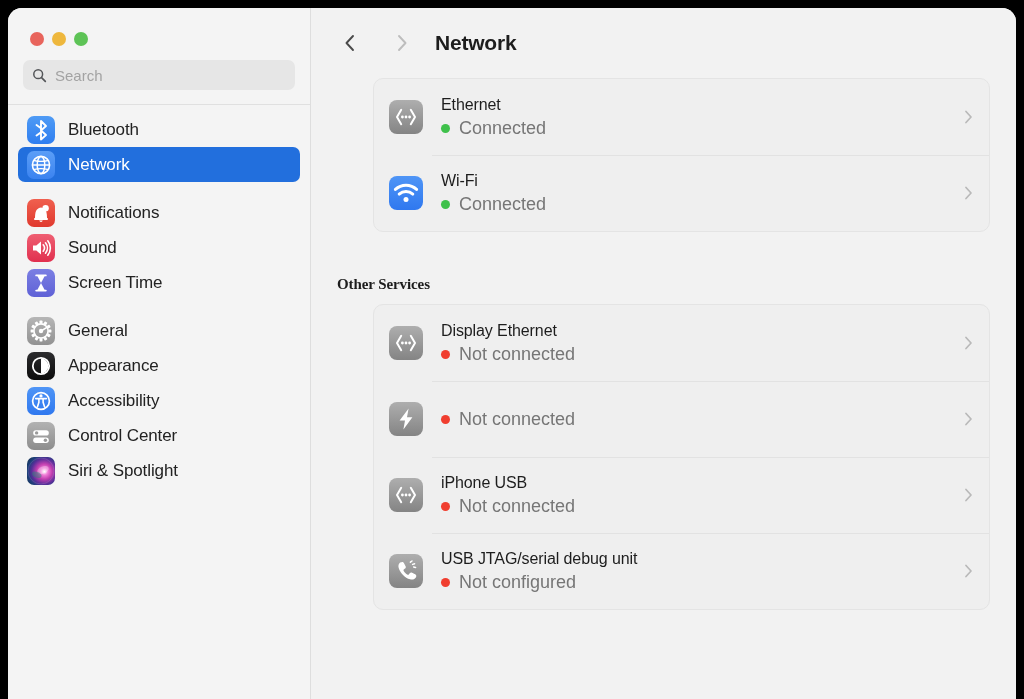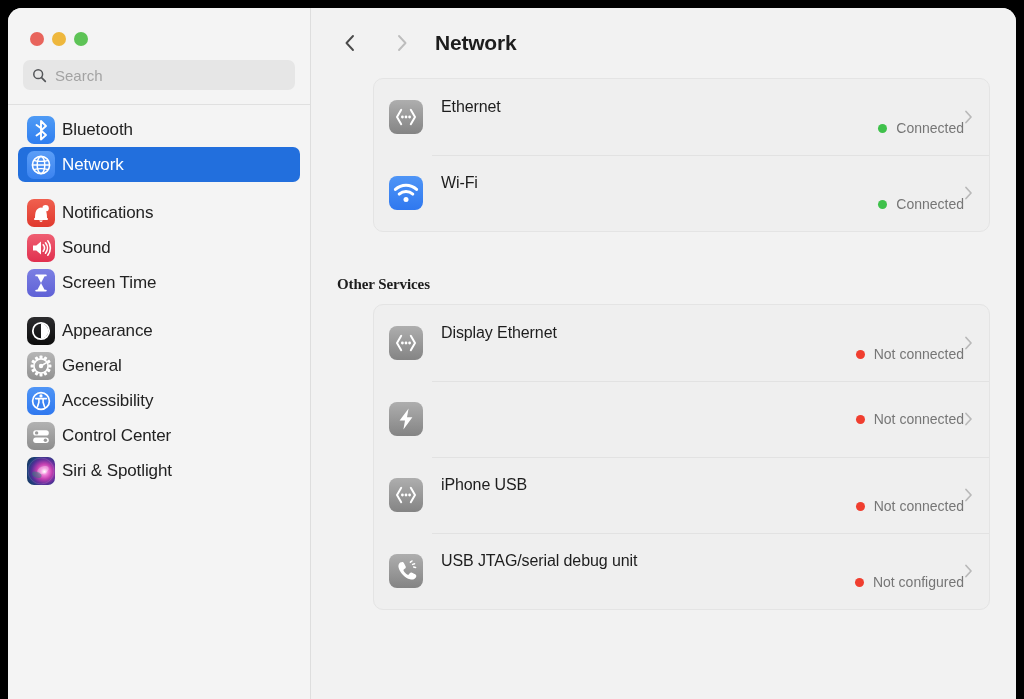--- a/index.html
+++ b/index.html
@@ -81,21 +81,21 @@
   }
 
   .nav-list { padding: 7px 10px 0 10px; }
 
   .nav-group { padding-bottom: 8px; }
   .nav-group + .nav-group { padding-top: 5px; }
 
   .nav-item {
     display: flex;
     align-items: center;
-    gap: 7px;
+    gap: 13px;
     height: 35px;
     padding: 0 9px;
     border-radius: 7px;
     cursor: default;
   }
   .nav-item.selected { background: #226fdd; }
   .nav-item.selected .nav-label { color: #ffffff; }
 
   .nav-label {
     font-size: 17px;
@@ -186,24 +186,23 @@
     font-size: 16px;
     color: #1d1d1d;
     letter-spacing: -0.1px;
     margin-bottom: 4px;
     white-space: nowrap;
   }
   .row-status {
     display: flex;
     align-items: center;
     gap: 9px;
-    font-size: 14px;
+    font-size: 18px;
     color: #767676;
     white-space: nowrap;
-    justify-content: flex-end;
   }
   .dot {
     width: 9px; height: 9px;
     border-radius: 50%;
     flex: 0 0 9px;
     display: block;
   }
 
   .chevron {
     flex: 0 0 auto;
@@ -301,29 +300,20 @@
               <svg width="28" height="28" viewBox="0 0 28 28">
                 <path d="M9.2 6.4 h9.6 M9.2 21.6 h9.6" stroke="#fff" stroke-width="1.9" stroke-linecap="round"></path>
                 <path d="M10.2 6.8 L14 13.9 L17.8 6.8 Z" fill="#fff"></path>
                 <path d="M10.2 21.2 L14 14.1 L17.8 21.2 Z" fill="#fff"></path>
               </svg>
             </span>
             <span class="nav-label">Screen Time</span>
           </div>
         </div>
         <div class="nav-group">
-          <div class="nav-item">
-            <span class="app-icon" style="background: linear-gradient(rgb(44, 44, 46), rgb(12, 12, 12));">
-              <svg width="28" height="28" viewBox="0 0 28 28">
-                <circle cx="14" cy="14" r="8.2" fill="none" stroke="#fff" stroke-width="1.8"></circle>
-                <path d="M14 6.6 A7.4 7.4 0 0 1 14 21.4 Z" fill="#fff"></path>
-              </svg>
-            </span>
-            <span class="nav-label">Appearance</span>
-          </div>
           <div class="nav-item">
             <span class="app-icon" style="background: linear-gradient(rgb(182, 182, 182), rgb(145, 145, 145));">
               <svg width="28" height="28" viewBox="0 0 28 28">
                 <rect x="21.4" y="12.5" width="3" height="3" rx="0.6" fill="#fff" transform="rotate(0 22.9 14)"></rect>
                 <rect x="20.207626093681505" y="16.95" width="3" height="3" rx="0.6" fill="#fff" transform="rotate(30 21.707626093681505 18.45)"></rect>
                 <rect x="16.950000000000003" y="20.207626093681505" width="3" height="3" rx="0.6" fill="#fff" transform="rotate(60 18.450000000000003 21.707626093681505)"></rect>
                 <rect x="12.5" y="21.4" width="3" height="3" rx="0.6" fill="#fff" transform="rotate(90 14 22.9)"></rect>
                 <rect x="8.05" y="20.207626093681505" width="3" height="3" rx="0.6" fill="#fff" transform="rotate(120 9.55 21.707626093681505)"></rect>
                 <rect x="4.792373906318495" y="16.95" width="3" height="3" rx="0.6" fill="#fff" transform="rotate(150 6.292373906318495 18.45)"></rect>
                 <rect x="3.5999999999999996" y="12.500000000000002" width="3" height="3" rx="0.6" fill="#fff" transform="rotate(180 5.1 14.000000000000002)"></rect>
@@ -333,20 +323,29 @@
                 <rect x="16.950000000000003" y="4.792373906318496" width="3" height="3" rx="0.6" fill="#fff" transform="rotate(300 18.450000000000003 6.292373906318496)"></rect>
                 <rect x="20.2076260936815" y="8.049999999999997" width="3" height="3" rx="0.6" fill="#fff" transform="rotate(330 21.7076260936815 9.549999999999997)"></rect>
                 <circle cx="14" cy="14" r="7.1" fill="none" stroke="#fff" stroke-width="1.7"></circle>
                 <circle cx="14" cy="14" r="2.2" fill="#fff"></circle>
                 <line x1="14" y1="14" x2="19.5" y2="10.6" stroke="#fff" stroke-width="1.6" stroke-linecap="round"></line>
               </svg>
             </span>
             <span class="nav-label">General</span>
           </div>
           <div class="nav-item">
+            <span class="app-icon" style="background: linear-gradient(rgb(44, 44, 46), rgb(12, 12, 12));">
+              <svg width="28" height="28" viewBox="0 0 28 28">
+                <circle cx="14" cy="14" r="8.2" fill="none" stroke="#fff" stroke-width="1.8"></circle>
+                <path d="M14 6.6 A7.4 7.4 0 0 1 14 21.4 Z" fill="#fff"></path>
+              </svg>
+            </span>
+            <span class="nav-label">Appearance</span>
+          </div>
+          <div class="nav-item">
             <span class="app-icon" style="background: linear-gradient(rgb(79, 149, 246), rgb(47, 120, 239));">
               <svg width="28" height="28" viewBox="0 0 28 28">
                 <circle cx="14" cy="14" r="8.4" fill="none" stroke="#fff" stroke-width="1.7"></circle>
                 <circle cx="14" cy="8.9" r="1.6" fill="#fff"></circle>
                 <path d="M8.6 11.6 h10.8" stroke="#fff" stroke-width="1.6" stroke-linecap="round"></path>
                 <path d="M11.9 11.9 v3.4 l-1.5 4.6 M16.1 11.9 v3.4 l1.5 4.6" fill="none" stroke="#fff" stroke-width="1.6" stroke-linecap="round"></path>
               </svg>
             </span>
             <span class="nav-label">Accessibility</span>
           </div>

